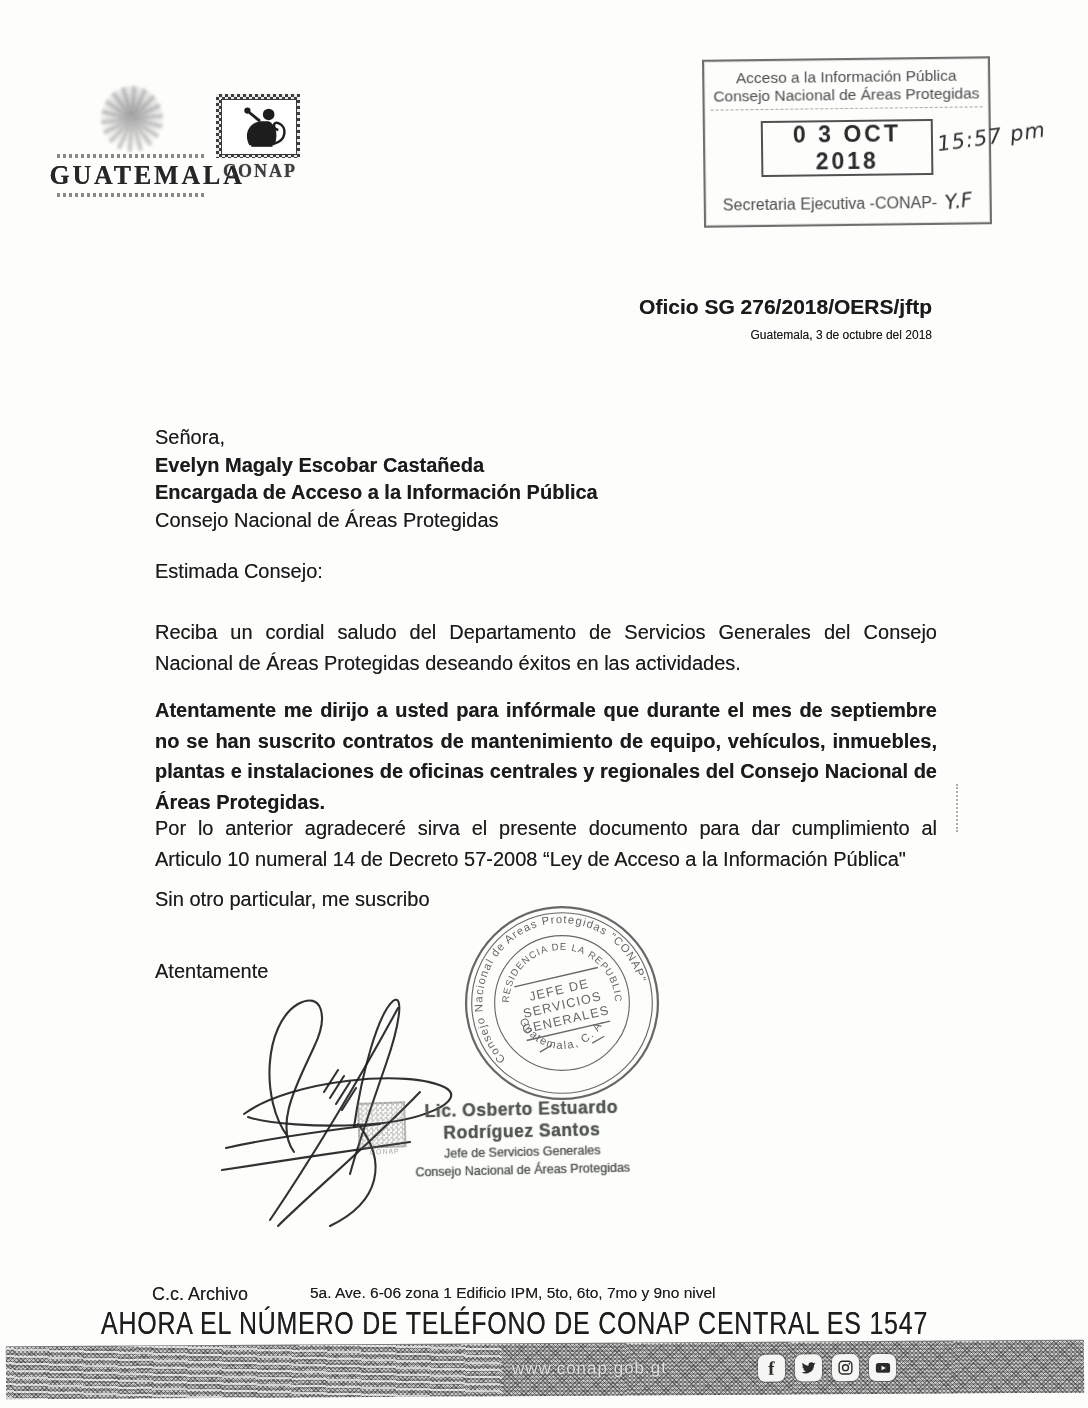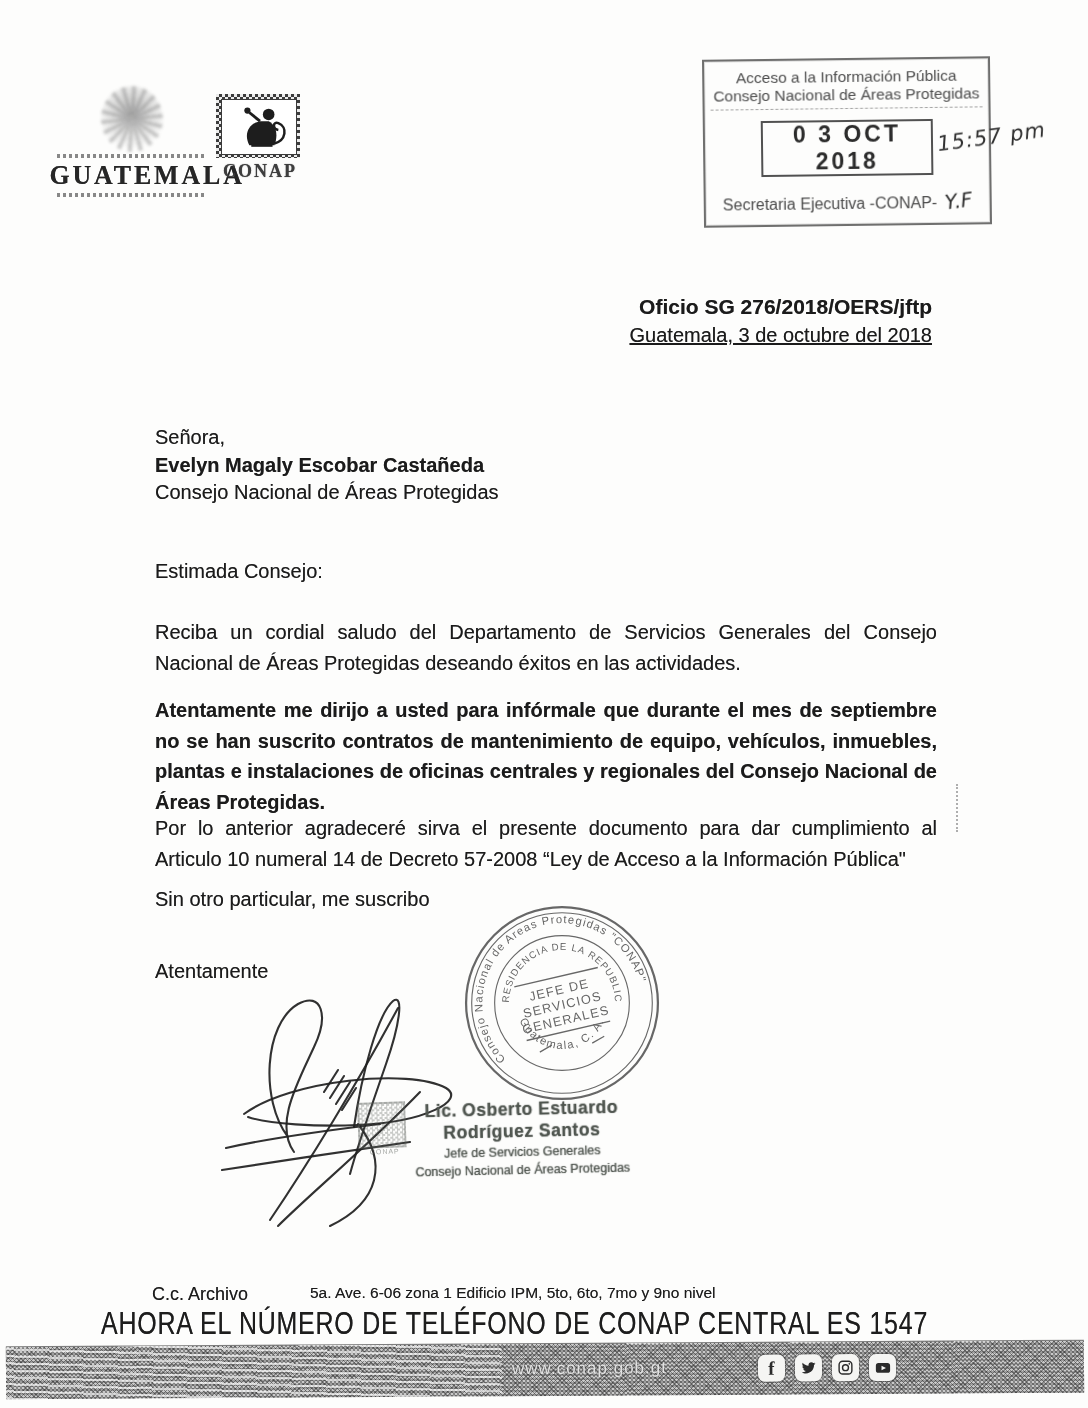--- a/index.html
+++ b/index.html
@@ -42,21 +42,21 @@
     display:flex;align-items:center;justify-content:center;
     font-size:23px;font-weight:700;letter-spacing:3px;color:#2b2b2b;}
   .hand{font-family:"DejaVu Sans",sans-serif;font-style:italic;color:#2f2f2f;}
   .rstamp-time{left:232px;top:66px;font-size:21px;letter-spacing:1px;transform:rotate(-7deg);width:120px;text-align:left;}
   .rstamp-bottom{left:0;bottom:10px;width:100%;display:flex;justify-content:center;align-items:baseline;gap:8px;font-size:16px;}
   .rstamp-initials{font-size:20px;transform:rotate(-6deg);}
 
   
   .ref{right:156px;top:292px;text-align:right;line-height:29px;}
   .ref .oficio{font-weight:700;font-size:21px;}
-  .ref .pdate{font-size:20px;text-decoration:underline;}
+  .ref .pdate{font-size:12px;}
 
   
   .block{left:155px;width:782px;font-size:20px;}
   .recipient{top:424px;line-height:27.5px;}
   .b{font-weight:700;}
   .greeting{top:560px;}
   .para{text-align:justify;line-height:30.5px;}
   .p1{top:617px;}
   .p2{top:695px;font-weight:bold;}
   .p3{top:813px;}
@@ -147,20 +147,21 @@
   </div>
 
   <div class="abs ref grain">
     <div class="oficio">Oficio SG 276/2018/OERS/jftp</div>
     <div class="pdate">Guatemala, 3 de octubre del 2018</div>
   </div>
 
   <div class="abs block recipient grain">
     <div>Señora,</div>
     <div class="b">Evelyn Magaly Escobar Castañeda</div>
+    <div class="b">Encargada de Acceso a la Información Pública</div>
     <div>Consejo Nacional de Áreas Protegidas</div>
   </div>
 
   <div class="abs block greeting grain">Estimada Consejo:</div>
   <p class="abs block para p1 grain" style="margin:0">Reciba un cordial saludo del Departamento de Servicios Generales del Consejo Nacional de Áreas Protegidas deseando éxitos en las actividades.</p>
   <p class="abs block para p2 grain" style="margin:0">Atentamente me dirijo a usted para infórmale que durante el mes de septiembre no se han suscrito contratos de mantenimiento de equipo, vehículos, inmuebles, plantas e instalaciones de oficinas centrales y regionales del Consejo Nacional de Áreas Protegidas.</p>
   <p class="abs block para p3 grain" style="margin:0">Por lo anterior agradeceré sirva el presente documento para dar cumplimiento al Articulo 10 numeral 14 de Decreto 57-2008 “Ley de Acceso a la Información Pública"</p>
   <div class="abs block farewell grain">Sin otro particular, me suscribo</div>
   <div class="abs block closing grain">Atentamente</div>
   <div class="abs artifact"></div>

